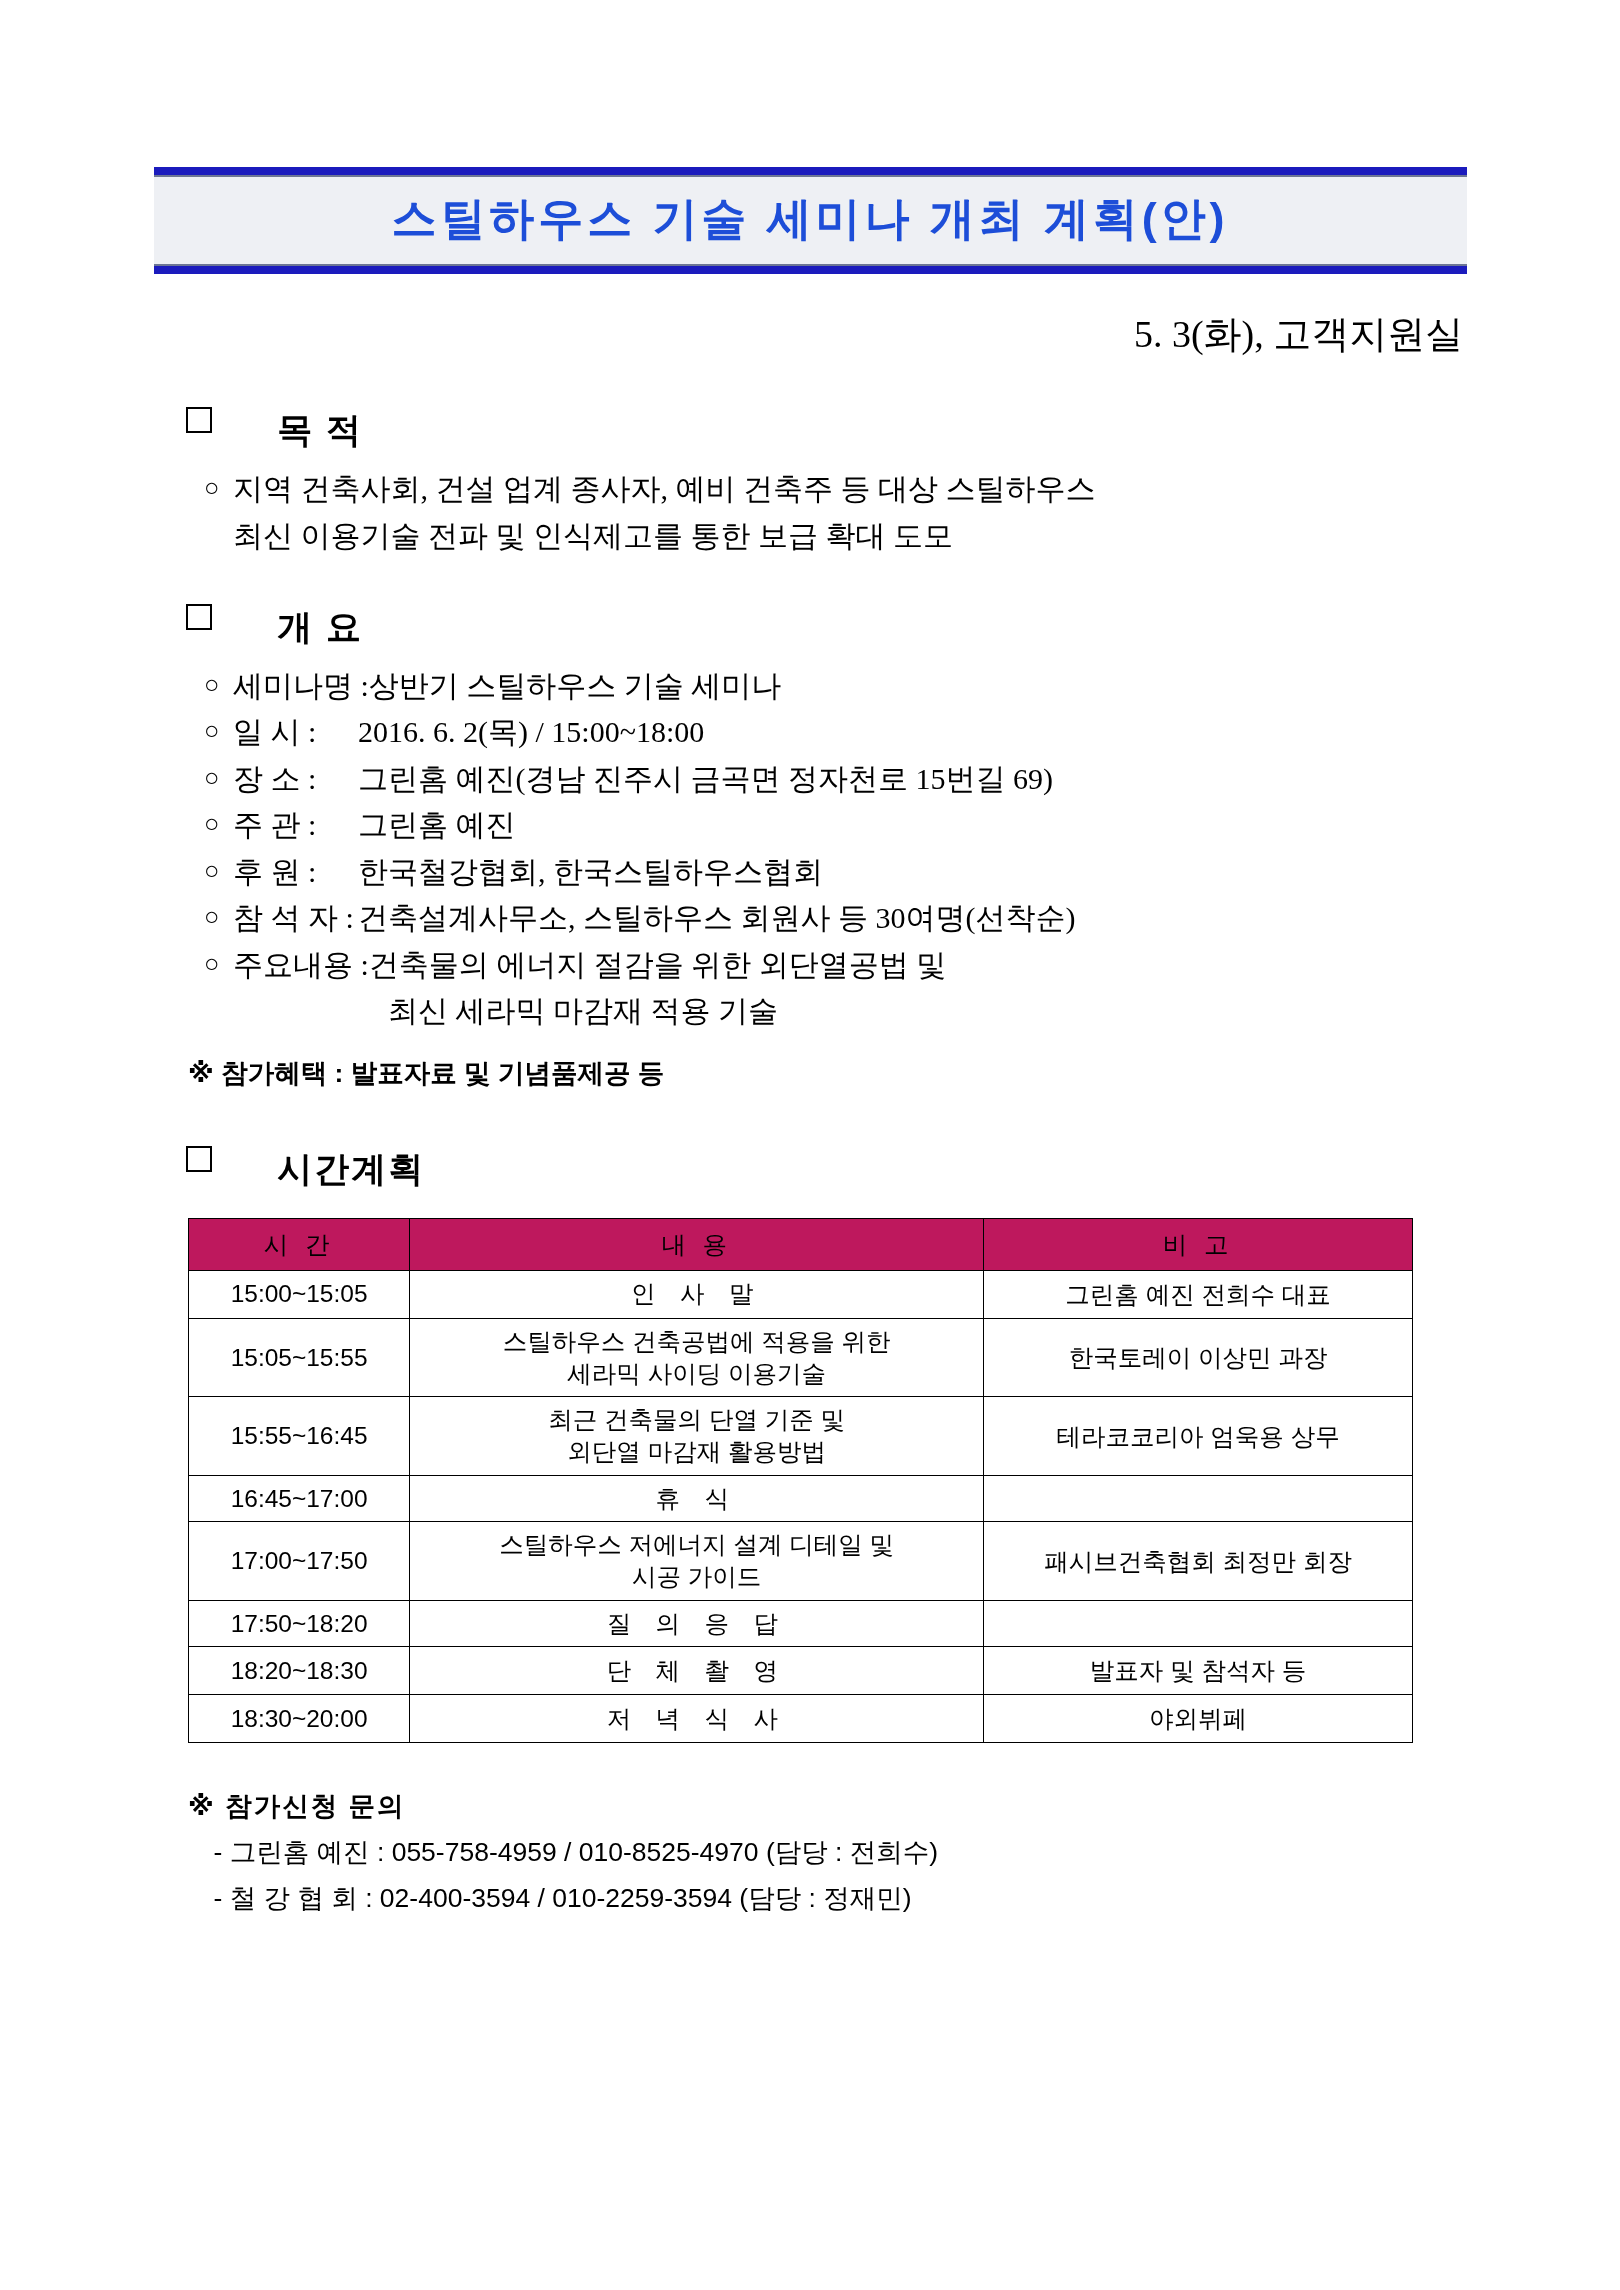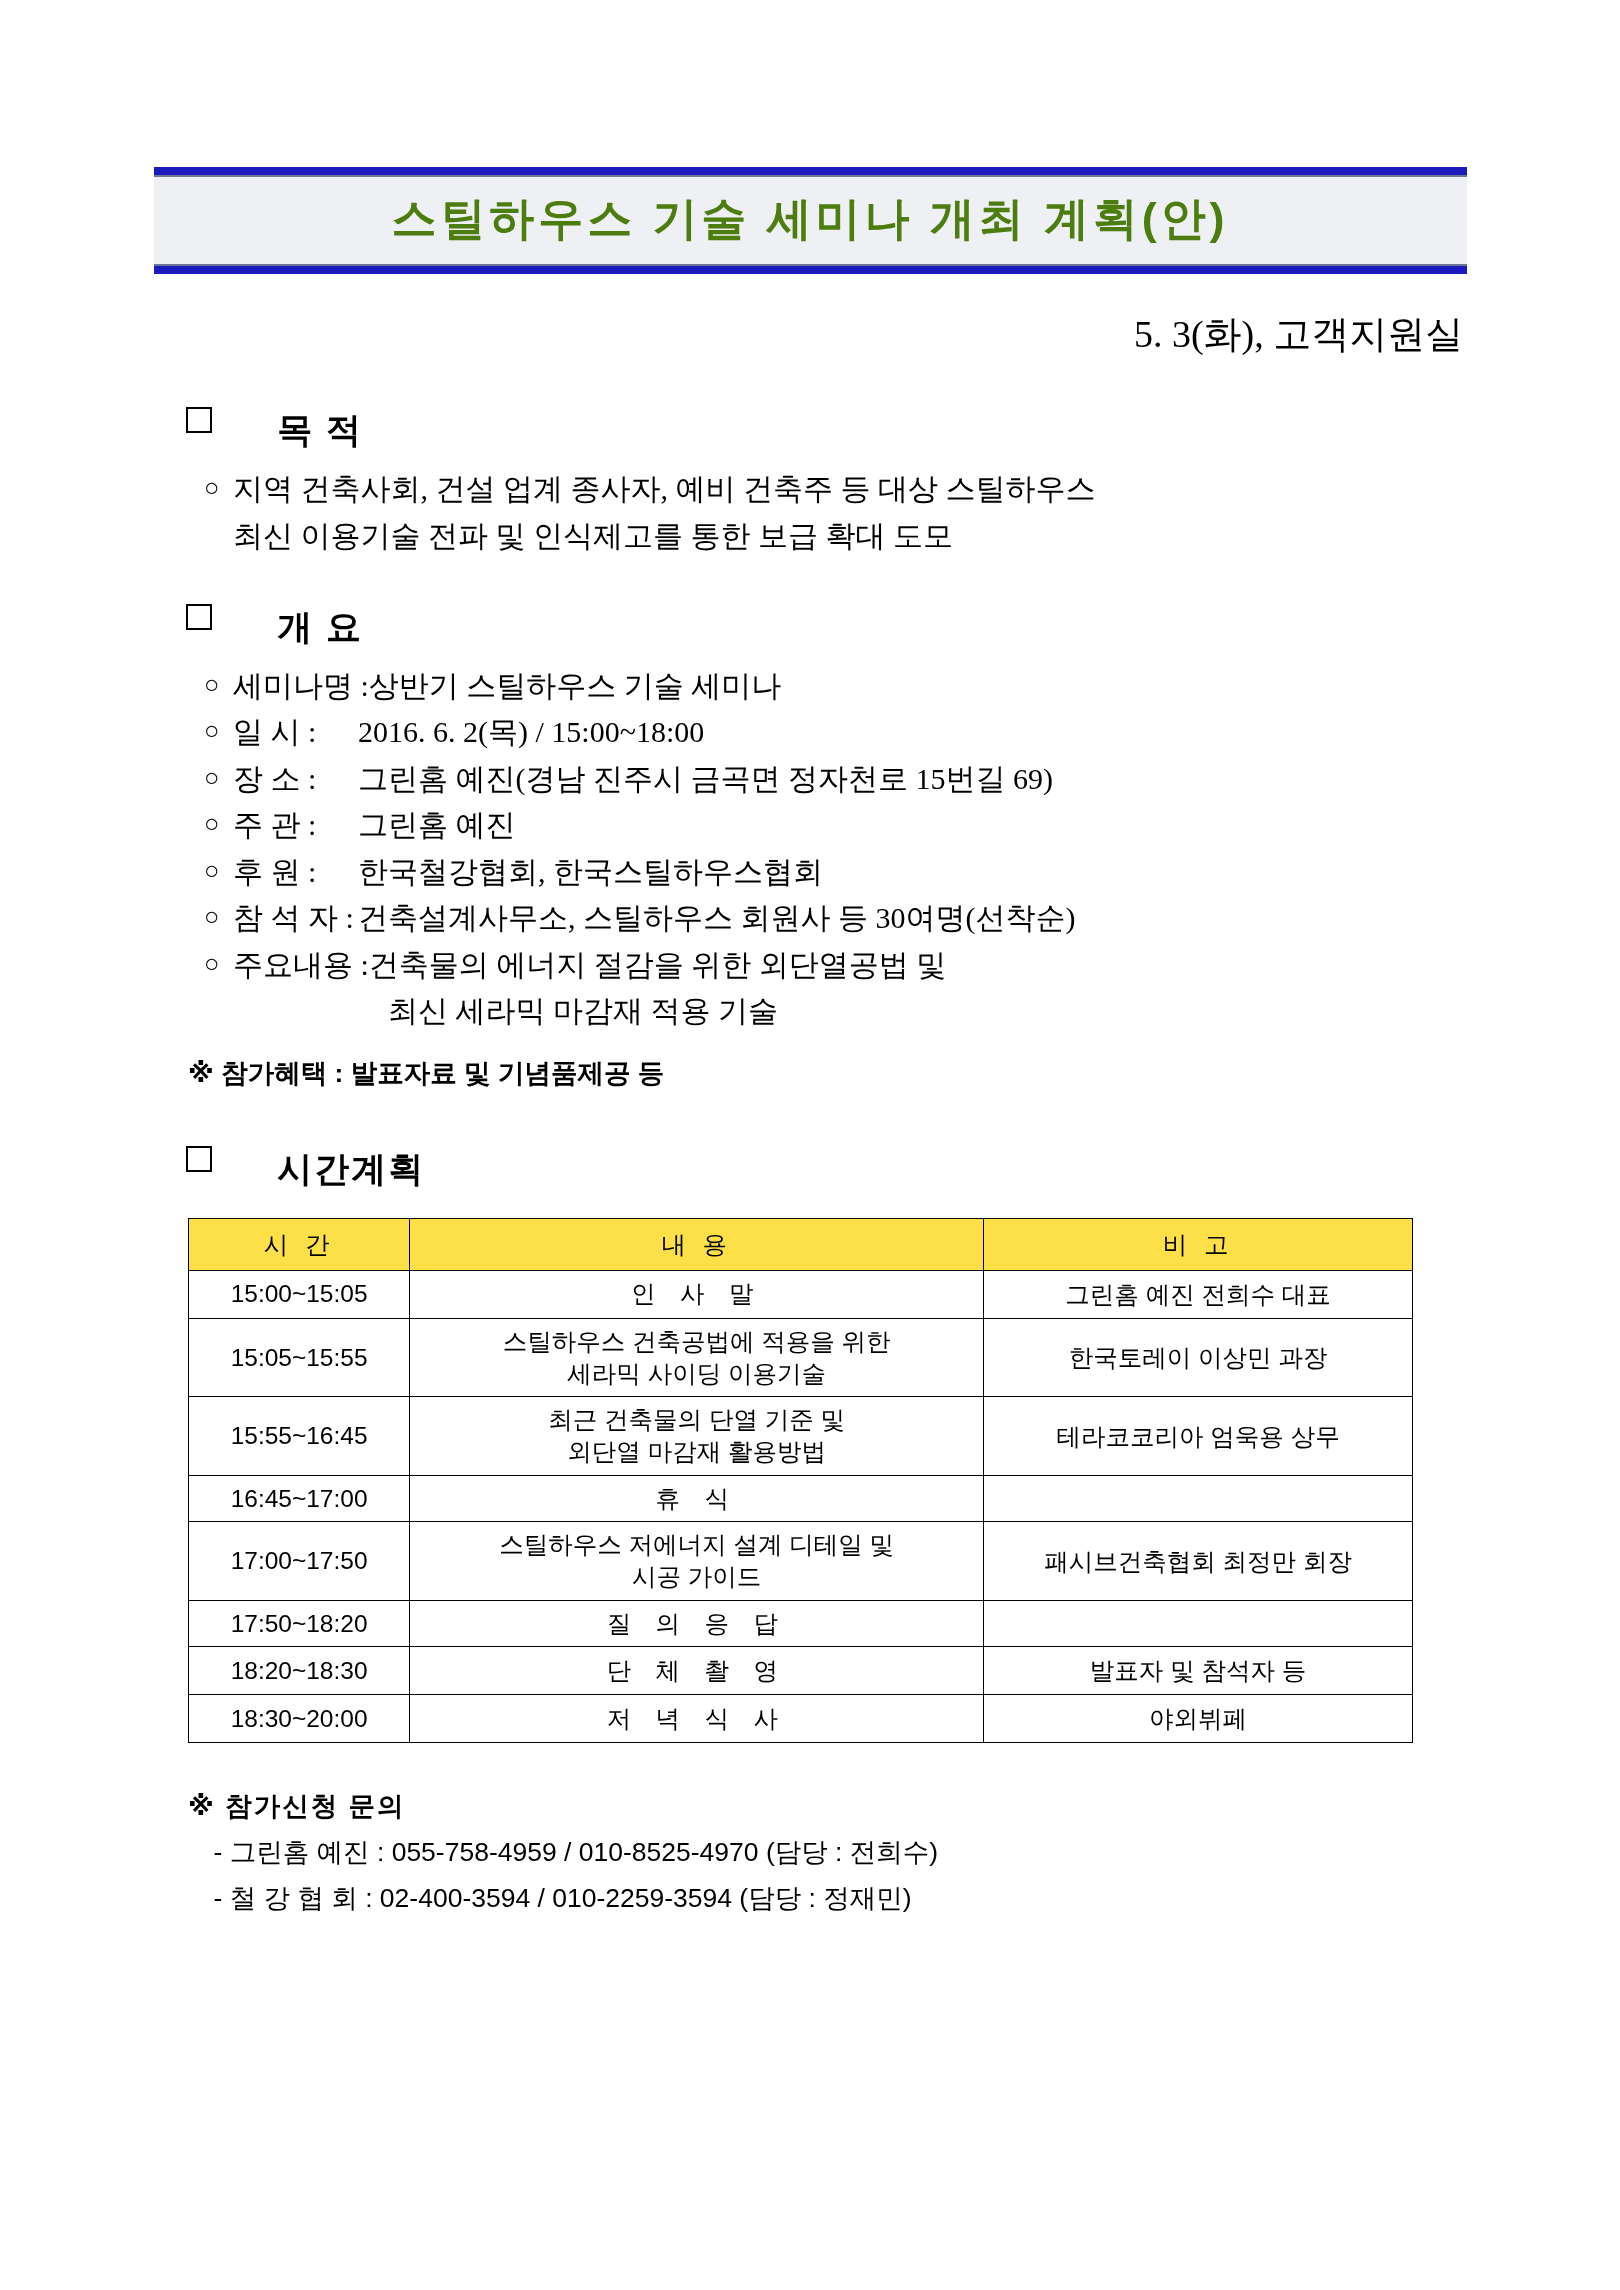--- a/index.html
+++ b/index.html
@@ -34,21 +34,21 @@
     border-top: 2px solid #6d7694;
     border-bottom: 2px solid #6d7694;
     padding: 11.8px 0 15.7px 0;
     text-align: center;
   }
   .title-text {
     font-family: "Liberation Sans", "DejaVu Sans", sans-serif;
     font-size: 45px;
     font-weight: bold;
     letter-spacing: 3.9px;
-    color: #4d7c0f;
+    color: #1d4ed8;
   }
 
   .subtitle {
     margin-top: 35px;
     text-align: right;
     padding-right: 9.8px;
     font-size: 38px;
   }
 
   
@@ -128,21 +128,21 @@
     font-family: "Liberation Sans", "DejaVu Sans", sans-serif;
     font-size: 24.5px;
   }
   table.sched th, table.sched td {
     border: 1.6px solid #000;
     text-align: center;
     vertical-align: middle;
     padding: 6.9px 5.9px;
   }
   table.sched th {
-    background: #fde047;
+    background: #be185d;
     font-weight: normal;
     letter-spacing: 4.9px;
     padding: 8.8px 5.9px;
   }
   table.sched td.time { width: 196px; letter-spacing: 0px; }
   table.sched td.content { width: 529px; line-height: 1.3; }
   table.sched td.remark { width: 392px; }
   .spread { letter-spacing: 8.8px; }
 
   

